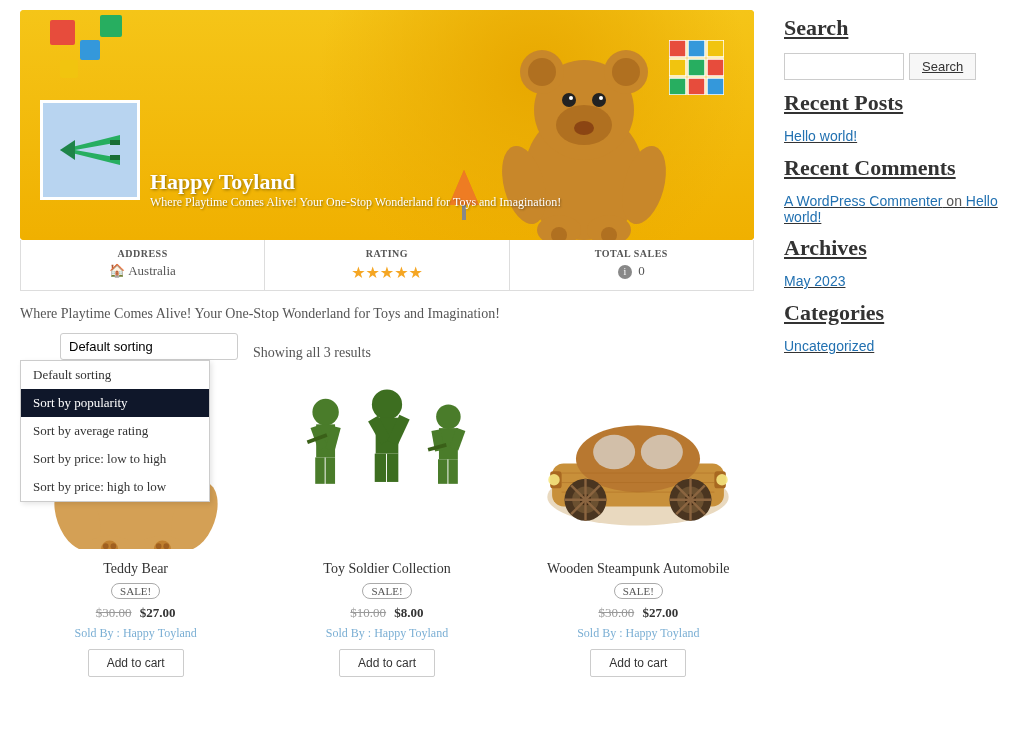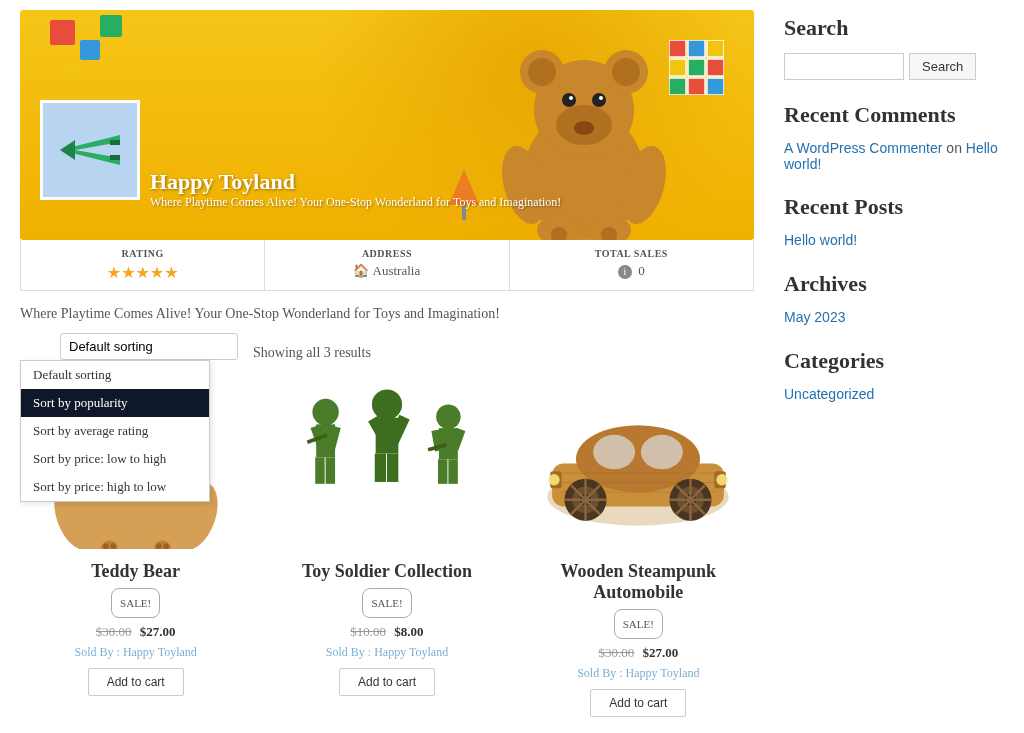--- a/index.html
+++ b/index.html
@@ -140,48 +140,48 @@
       width: 100%;
       height: 175px;
       display: flex;
       align-items: center;
       justify-content: center;
       margin-bottom: 10px;
       overflow: hidden;
     }
 
     
-    .product-title { font-size: 18px; font-weight: bold; color: #333; margin-bottom: 6px; }
+    .product-title { font-size: 14px; font-weight: normal; color: #333; margin-bottom: 6px; }
     .sale-badge {
       display: inline-block;
       border: 1px solid #aaa;
       color: #555;
       font-size: 11px;
-      padding: 8px 8px;
+      padding: 1px 8px;
       margin-bottom: 6px;
       border-radius: 8px;
     }
     .price-block { margin-bottom: 5px; font-size: 13px; }
     .price-old { text-decoration: line-through; color: #999; margin-right: 5px; }
     .price-new { color: #333; font-weight: bold; }
     .sold-by { font-size: 12px; color: #7bafd4; margin-bottom: 8px; }
     .sold-by a { color: #7bafd4; text-decoration: none; }
     .add-to-cart-btn {
       background: #fff;
       border: 1px solid #ccc;
       padding: 6px 18px;
       font-size: 12px;
       cursor: pointer;
       border-radius: 2px;
       color: #333;
     }
 
     
     .sidebar { width: 220px; flex-shrink: 0; padding-top: 5px; }
-    .sidebar-section { margin-bottom: 22px; }
+    .sidebar-section { margin-bottom: 10px; text-decoration: underline; }
     .sidebar-title { font-size: 22px; font-weight: bold; color: #333; margin-bottom: 12px; }
     .search-widget input {
       width: 120px;
       padding: 5px 8px;
       border: 1px solid #ccc;
       font-size: 13px;
       margin-right: 5px;
     }
     .search-widget { display: flex; align-items: center; margin-bottom: 5px; }
     .search-btn {
@@ -267,29 +267,29 @@
       </div>
 
       <div class="hero-title-block">
         <div class="hero-title">Happy Toyland</div>
         <div class="hero-subtitle">Where Playtime Comes Alive! Your One-Stop Wonderland for Toys and Imagination!</div>
       </div>
     </div>
 
     <div class="store-info-bar">
       <div class="store-info-item">
-        <span class="store-info-label">RATING</span>
-        <span class="stars">★★★★★</span>
-      </div>
-      <div class="store-info-item">
         <span class="store-info-label">ADDRESS</span>
         <span class="store-address">
           <span>🏠</span>
           <span>Australia</span>
         </span>
+      </div>
+      <div class="store-info-item">
+        <span class="store-info-label">RATING</span>
+        <span class="stars">★★★★★</span>
       </div>
       <div class="store-info-item">
         <span class="store-info-label">TOTAL SALES</span>
         <span class="store-sales">
           <span class="info-icon">i</span>
           <span>0</span>
         </span>
       </div>
     </div>
 
@@ -468,32 +468,32 @@
 
     <div class="sidebar-section">
       <div class="sidebar-title">Search</div>
       <div class="search-widget">
         <input type="text" style="width: 120px; padding: 5px 8px; border: 1px solid rgb(204, 204, 204); font-size: 13px; margin-right: 5px;">
         <button class="search-btn">Search</button>
       </div>
     </div>
 
     <div class="sidebar-section">
+      <div class="sidebar-title">Recent Posts</div>
+      <a href="#" class="sidebar-link">Hello world!</a>
+    </div>
+
+    <div class="sidebar-section">
       <div class="sidebar-title">Recent Comments</div>
       <div class="recent-comment">
         <a href="#" class="sidebar-link">A WordPress Commenter</a><span> on </span><a href="#" class="sidebar-link">Hello world!</a>
       </div>
     </div>
 
     <div class="sidebar-section">
-      <div class="sidebar-title">Recent Posts</div>
-      <a href="#" class="sidebar-link">Hello world!</a>
-    </div>
-
-    <div class="sidebar-section">
       <div class="sidebar-title">Archives</div>
       <a href="#" class="sidebar-link">May 2023</a>
     </div>
 
     <div class="sidebar-section">
       <div class="sidebar-title">Categories</div>
       <a href="#" class="sidebar-link">Uncategorized</a>
     </div>
 
   </div>

